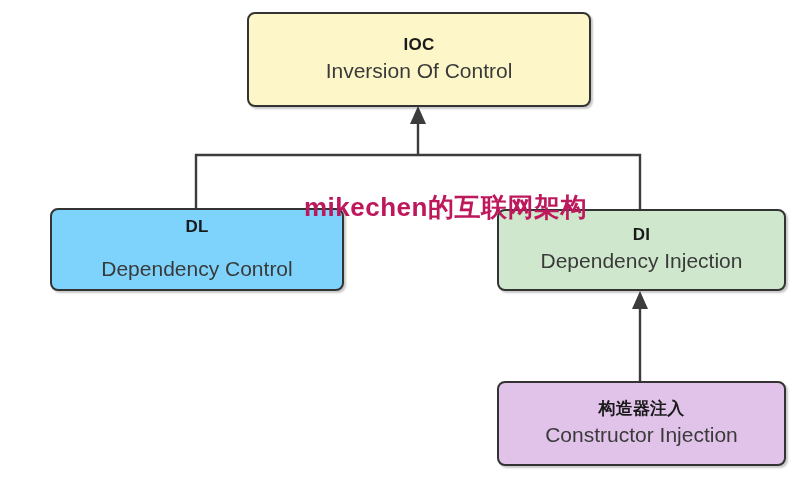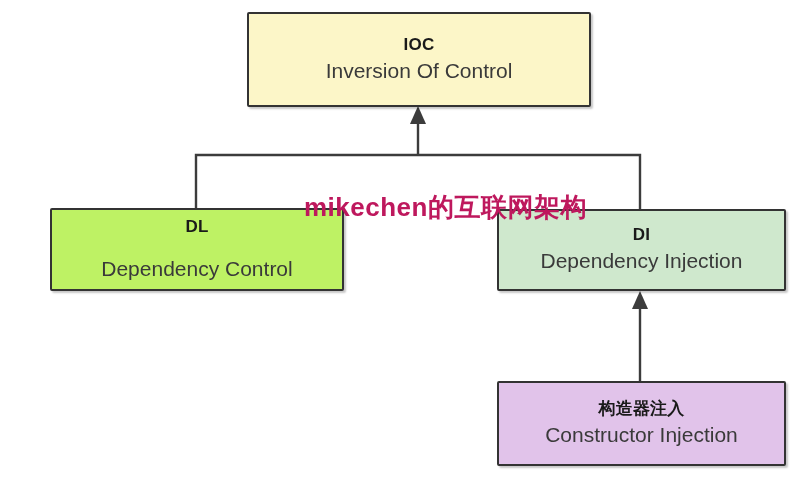--- a/index.html
+++ b/index.html
@@ -14,21 +14,21 @@
     position: relative;
     width: 808px;
     height: 483px;
     background: #ffffff;
     overflow: hidden;
   }
   .node {
     position: absolute;
     box-sizing: border-box;
     border: 2px solid #333333;
-    border-radius: 2px;
+    border-radius: 8px;
     display: flex;
     flex-direction: column;
     align-items: center;
     justify-content: center;
     box-shadow: 2px 2px 2px rgba(0,0,0,0.22);
     z-index: 3;
   }
   .node .title {
     font-weight: bold;
     font-size: 17px;
@@ -46,21 +46,21 @@
     top: 12px;
     width: 344px;
     height: 95px;
     background: #fcf6c8;
   }
   #node-dl {
     left: 50px;
     top: 208px;
     width: 294px;
     height: 83px;
-    background: #bef264;
+    background: #7dd3fc;
     gap: 16px;
   }
   #node-di {
     left: 497px;
     top: 209px;
     width: 289px;
     height: 82px;
     background: #cfe8cd;
   }
   #node-ctor {

